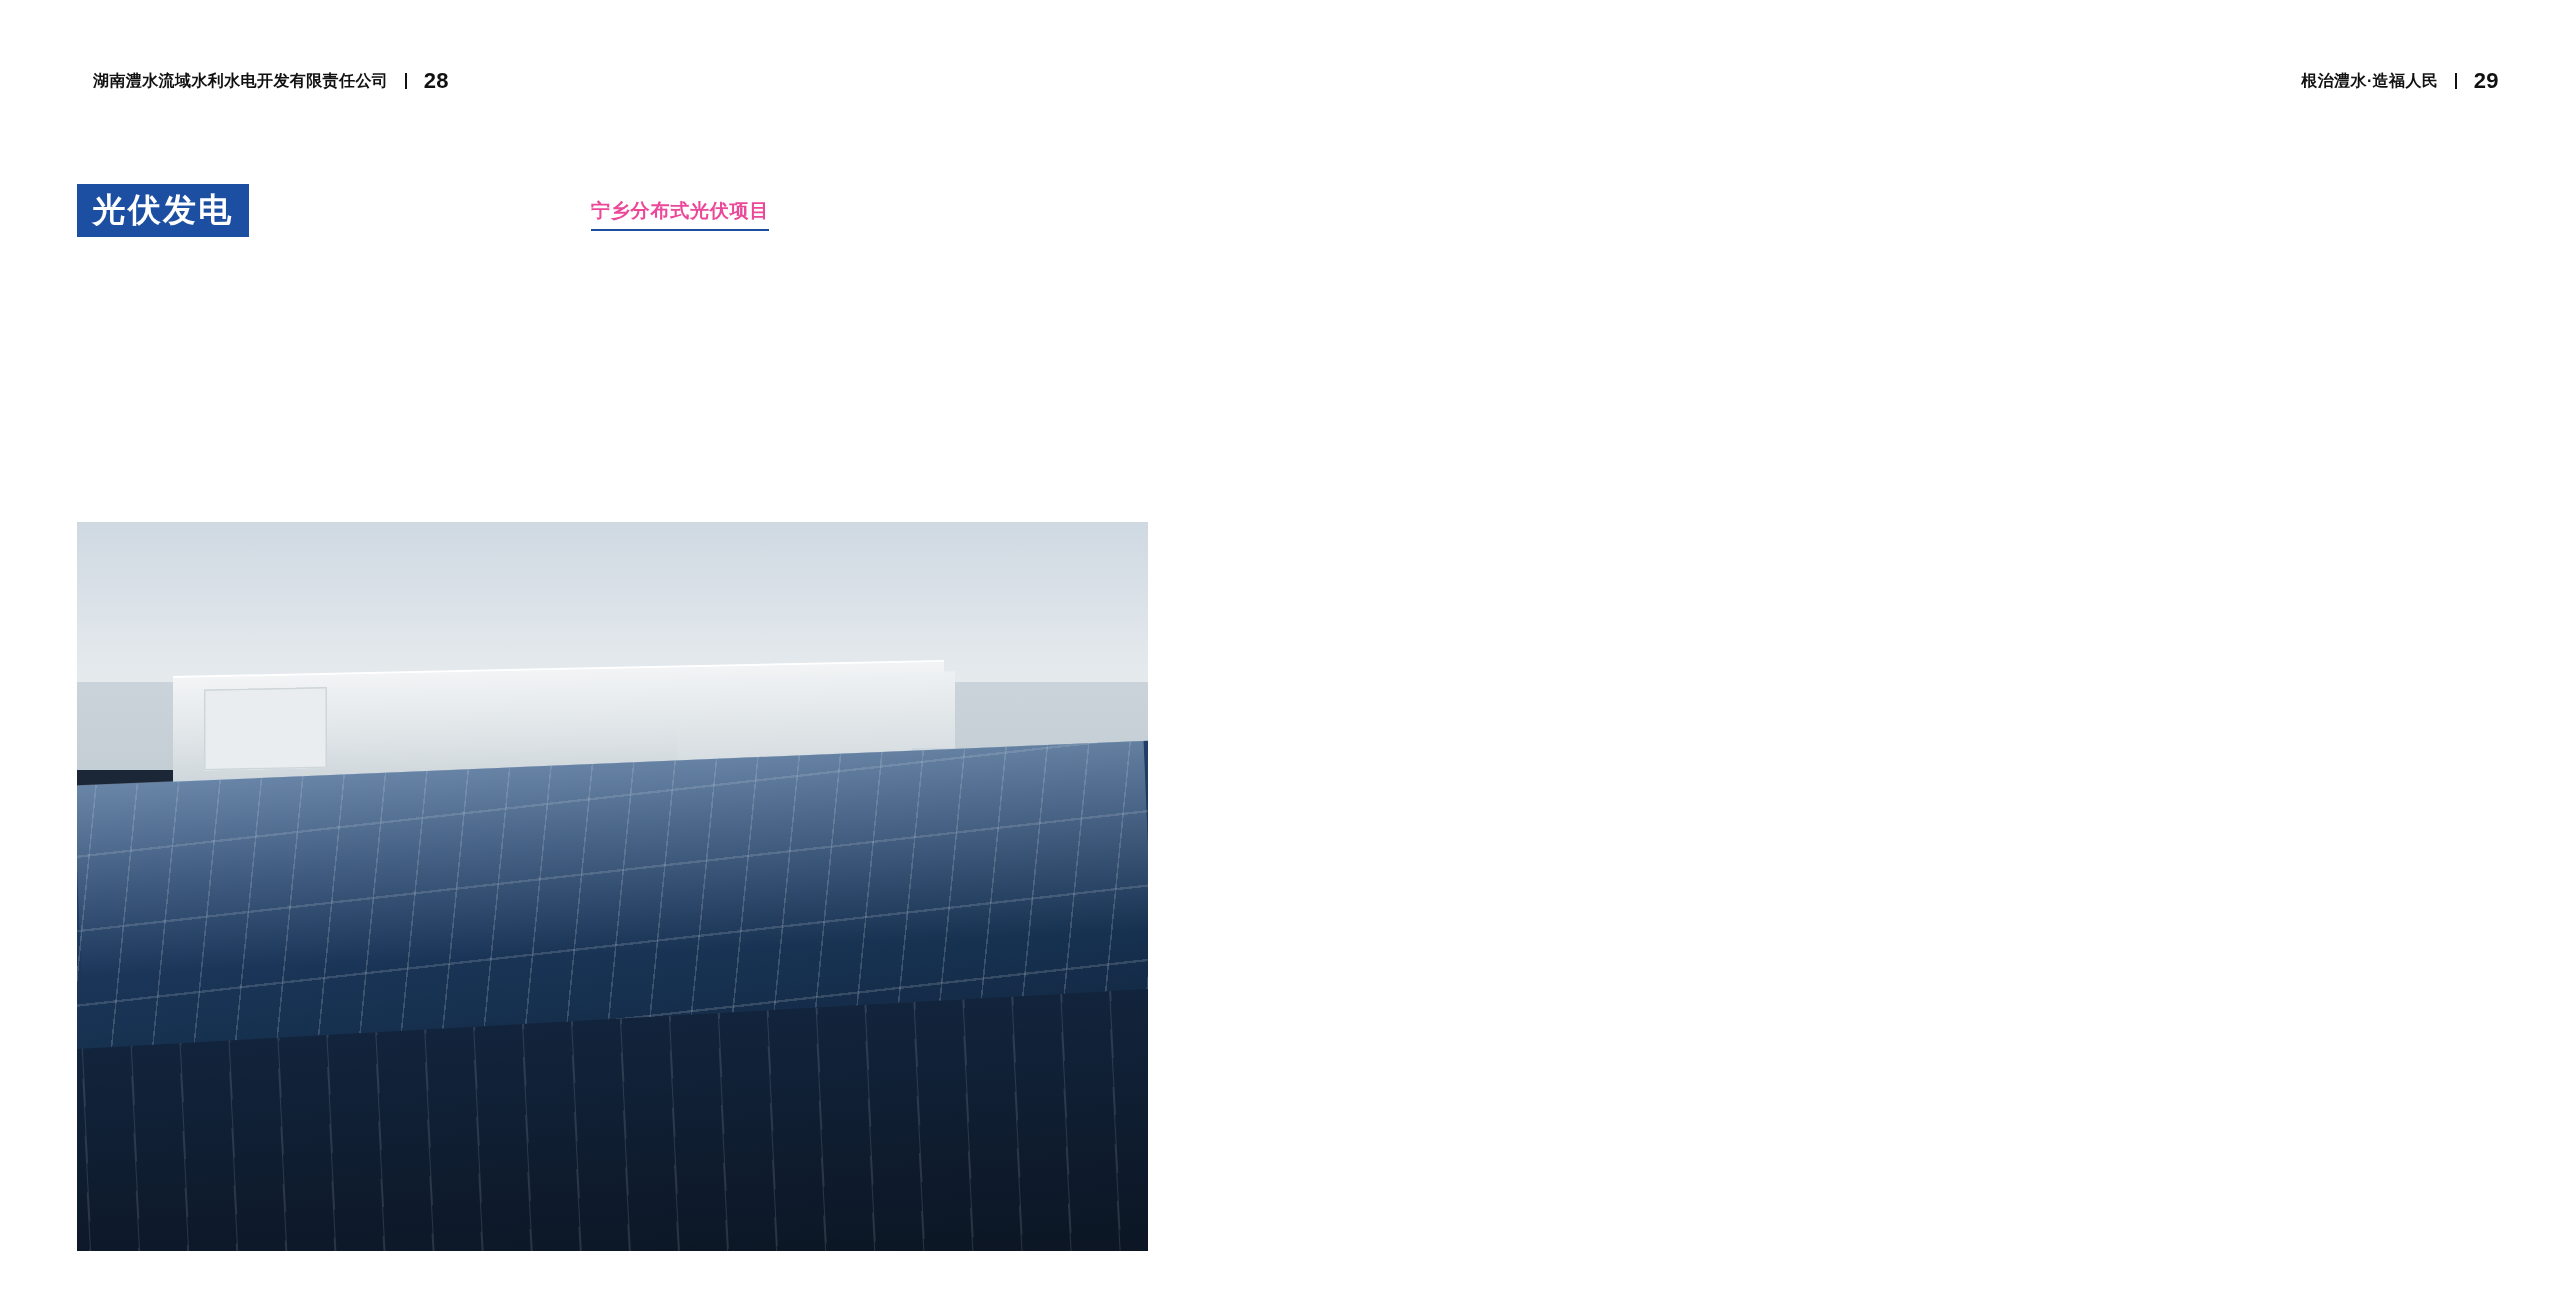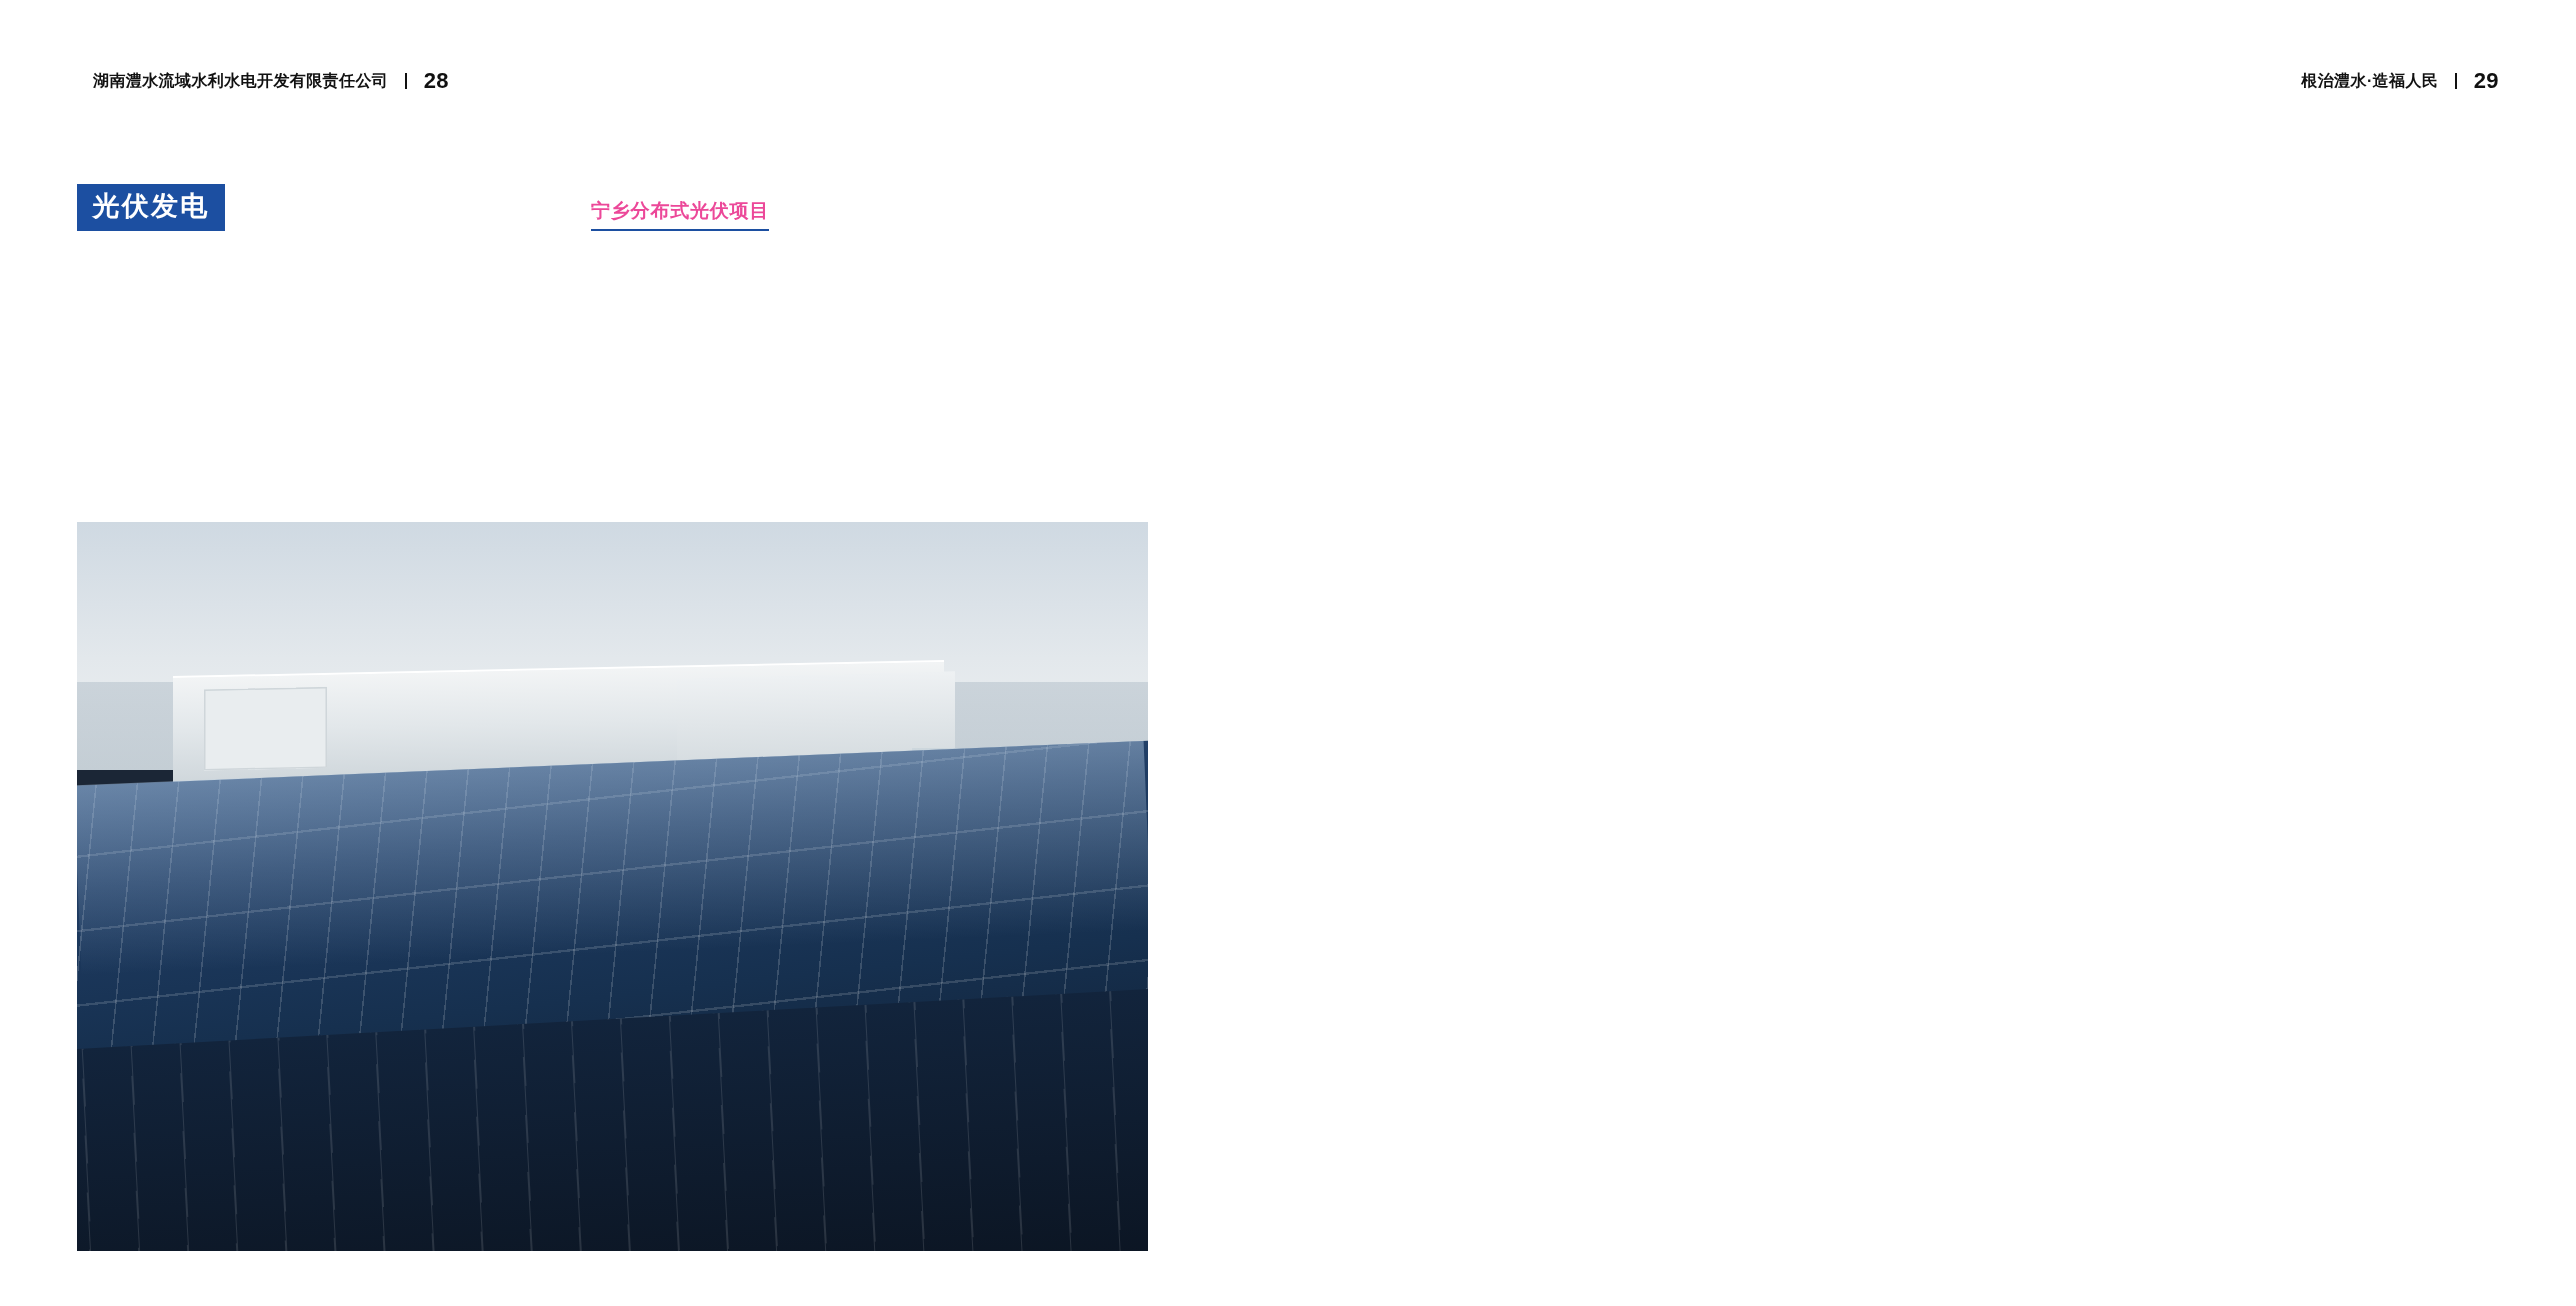--- a/index.html
+++ b/index.html
@@ -52,21 +52,21 @@
   .runhead .pageno {
     font-size: 22px;
     font-weight: bold;
   }
 
   
   .section-title {
     position: absolute;
     background: #1c4fa1;
     color: #ffffff;
-    font-size: 27px;
+    font-size: 33px;
     font-weight: bold;
     letter-spacing: 2.3px;
     padding: 9.2px 15.4px 10.7px 15.4px;
     line-height: 1;
     white-space: nowrap;
   }
   .title-left { left: 77px; top: 184px; }
 
   
   .sub-title {

